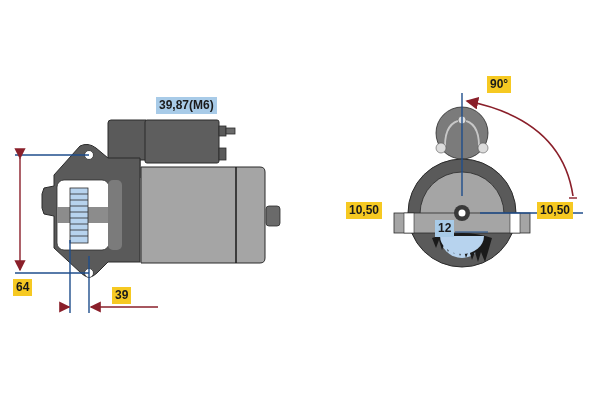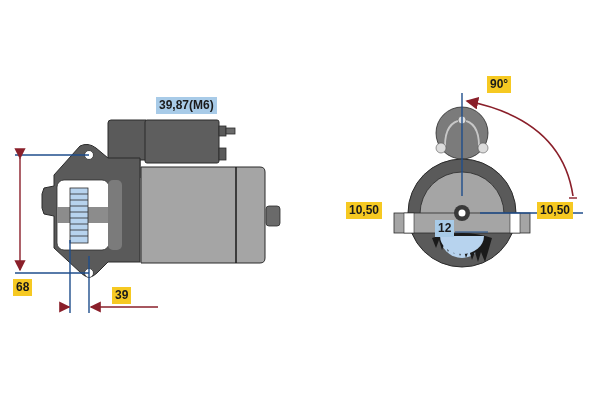--- a/index.html
+++ b/index.html
@@ -92,19 +92,19 @@
     <line x1="462" y1="93" x2="462" y2="196" stroke="#1f4e8c" stroke-width="1.4"></line>
     <line x1="480" y1="213" x2="583" y2="213" stroke="#1f4e8c" stroke-width="1.4"></line>
     <line x1="455" y1="232" x2="488" y2="232" stroke="#1f4e8c" stroke-width="1.2"></line>
 
     <path d="M573,196 Q562,120 467,101" fill="none" stroke="#8a1f2a" stroke-width="1.6" marker-end="url(#arrRed)"></path>
     <line x1="569" y1="198" x2="577" y2="198" stroke="#8a1f2a" stroke-width="1.4"></line>
   </g>
 </svg>
 
 <div class="label blue" style="left:156px; top:97px;">39,87(M6)</div>
-<div class="label yellow" style="left:13px; top:279px;">68</div>
+<div class="label yellow" style="left:13px; top:279px;">64</div>
 <div class="label yellow" style="left:112px; top:287px;">39</div>
 
 <div class="label yellow" style="left:487px; top:76px;">90°</div>
 <div class="label yellow" style="left:346px; top:202px;">10,50</div>
 <div class="label yellow" style="left:537px; top:202px;">10,50</div>
 <div class="label blue" style="left:435px; top:220px;">12</div>
 
 </body></html>

